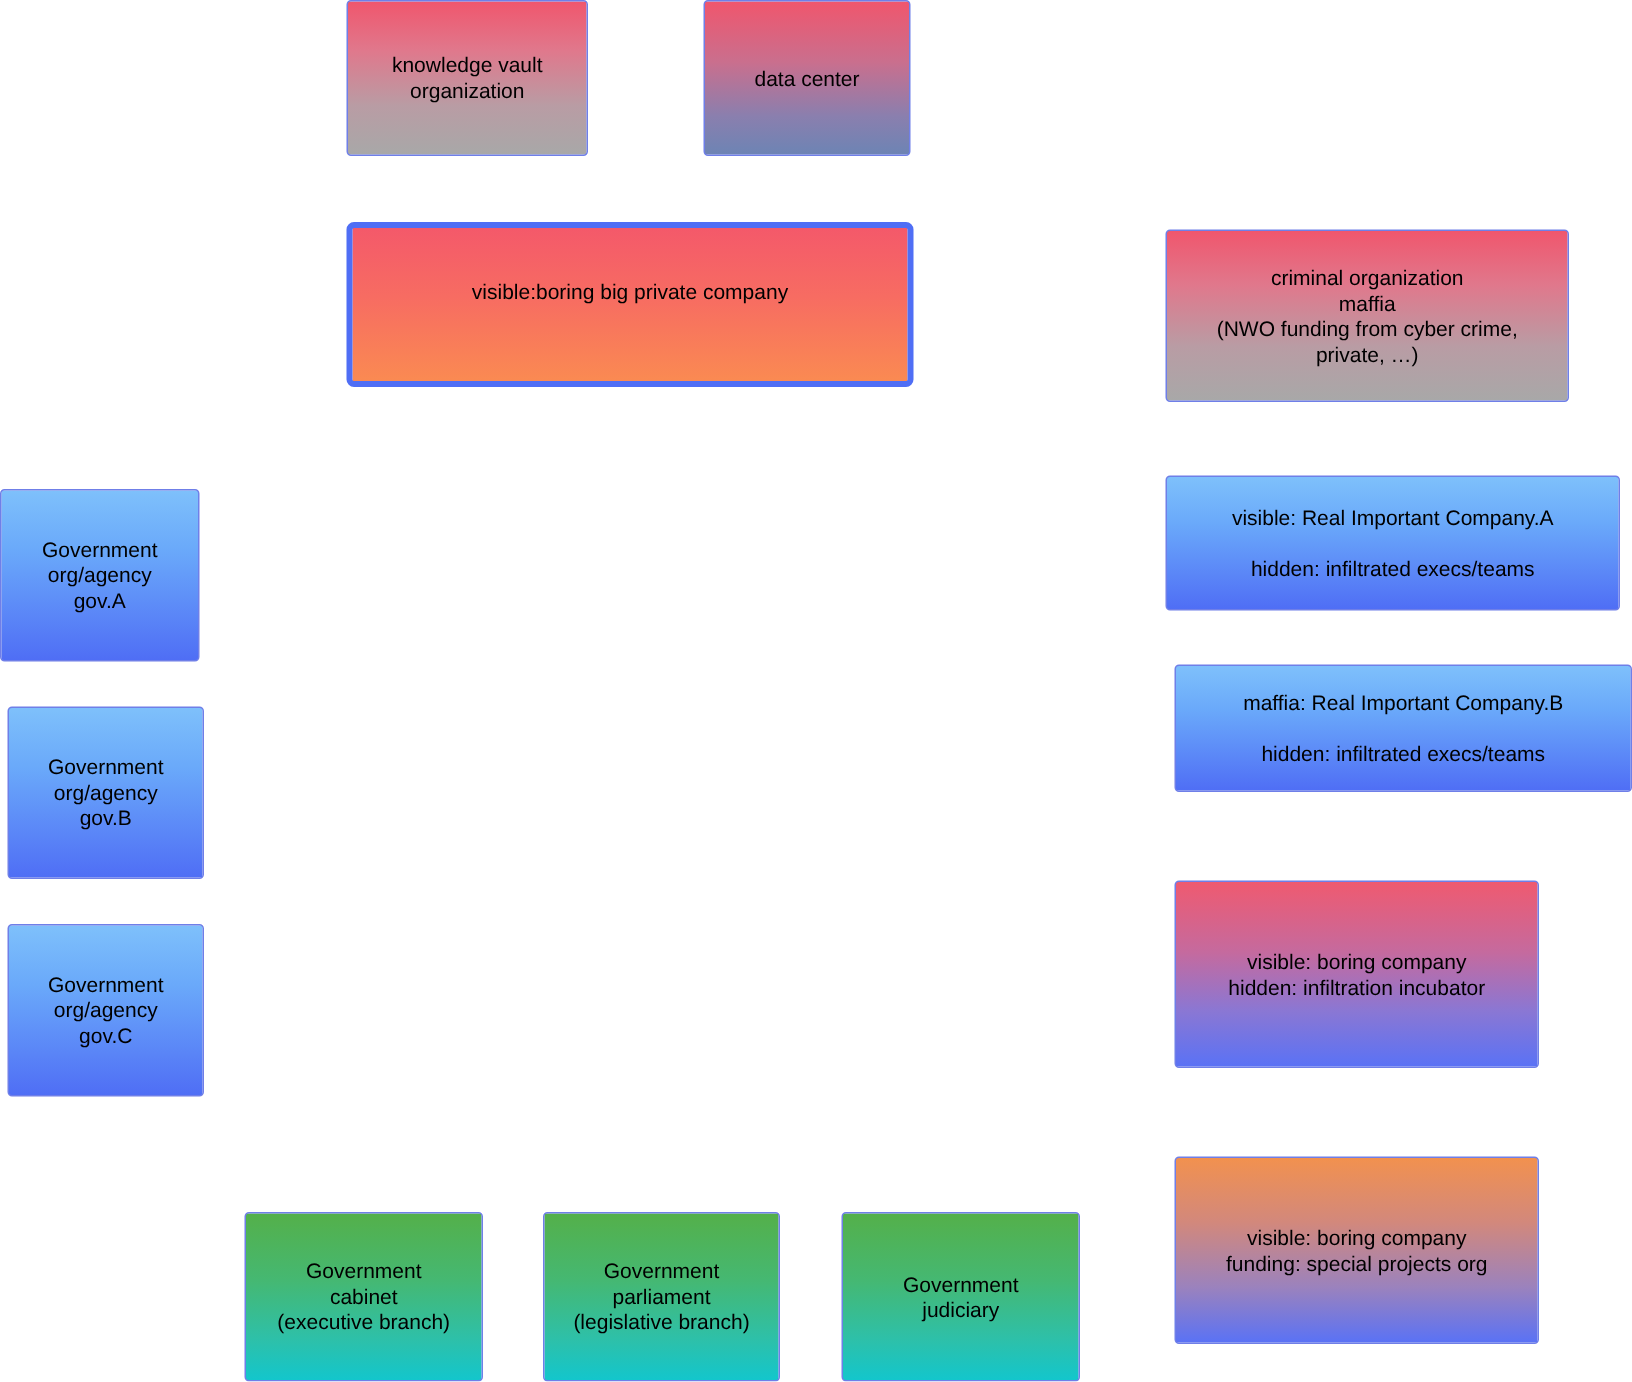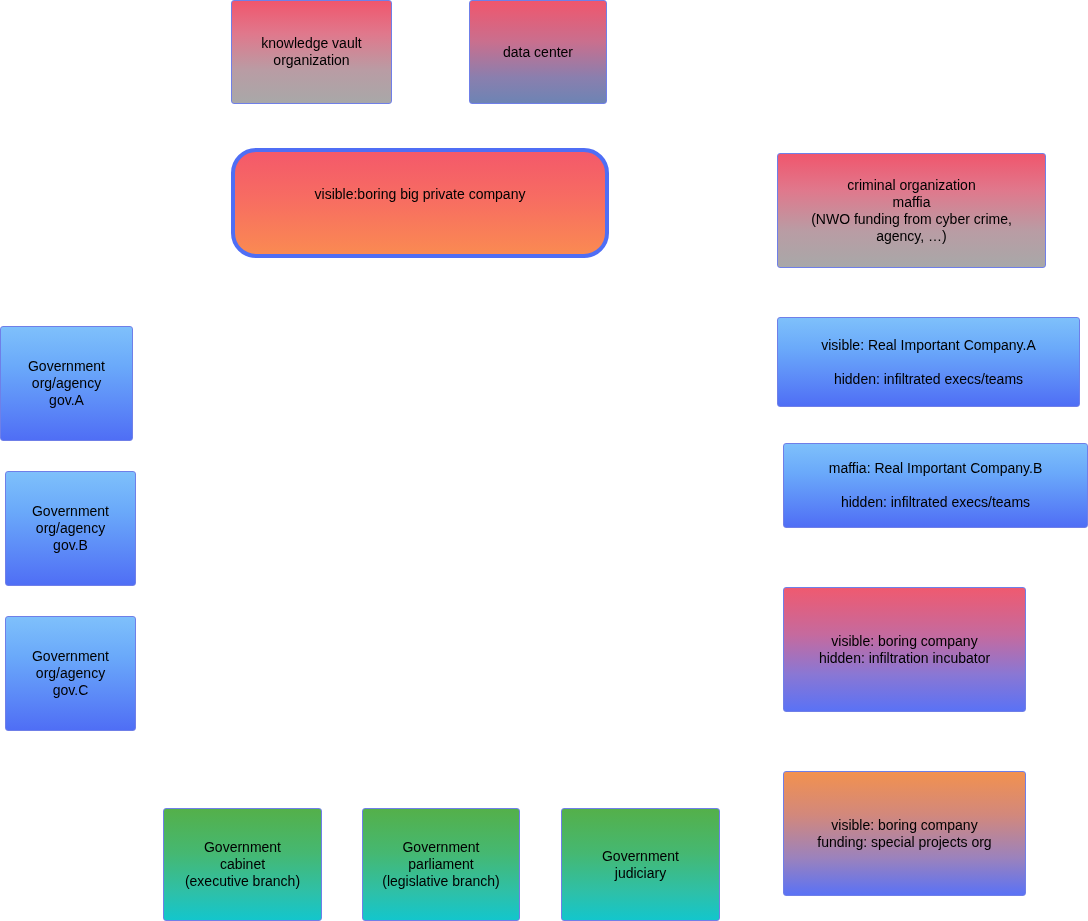--- a/index.html
+++ b/index.html
@@ -59,29 +59,29 @@
 <body>
 
 <div id="canvas">
     <div class="node grad-pink-slate" style="left: 469px; top: 0px; width: 138px; height: 104px;">
       <span class="line">data center</span>
     </div>
     <div class="node grad-pink-gray" style="left: 231px; top: 0px; width: 161px; height: 104px;">
       <span class="line">knowledge vault</span>
       <span class="line">organization</span>
     </div>
-    <div class="node grad-red-orange selected" style="left: 231px; top: 148px; width: 378px; height: 110px; border-radius: 25px;">
+    <div class="node grad-red-orange selected" style="left: 231px; top: 148px; width: 378px; height: 110px;">
       <span class="line">visible:boring big private company</span>
       <div class="gap"></div>
     </div>
     <div class="node grad-pink-gray" style="left: 777px; top: 153px; width: 269px; height: 115px;">
       <span class="line">criminal organization</span>
       <span class="line">maffia</span>
       <span class="line">(NWO funding from cyber crime,</span>
-      <span class="line">agency, …)</span>
+      <span class="line">private, …)</span>
     </div>
     <div class="node grad-blue-light" style="left: 0px; top: 326px; width: 133px; height: 115px;">
       <span class="line">Government</span>
       <span class="line">org/agency</span>
       <span class="line">gov.A</span>
     </div>
     <div class="node grad-blue-light" style="left: 5px; top: 471px; width: 131px; height: 115px;">
       <span class="line">Government</span>
       <span class="line">org/agency</span>
       <span class="line">gov.B</span>

